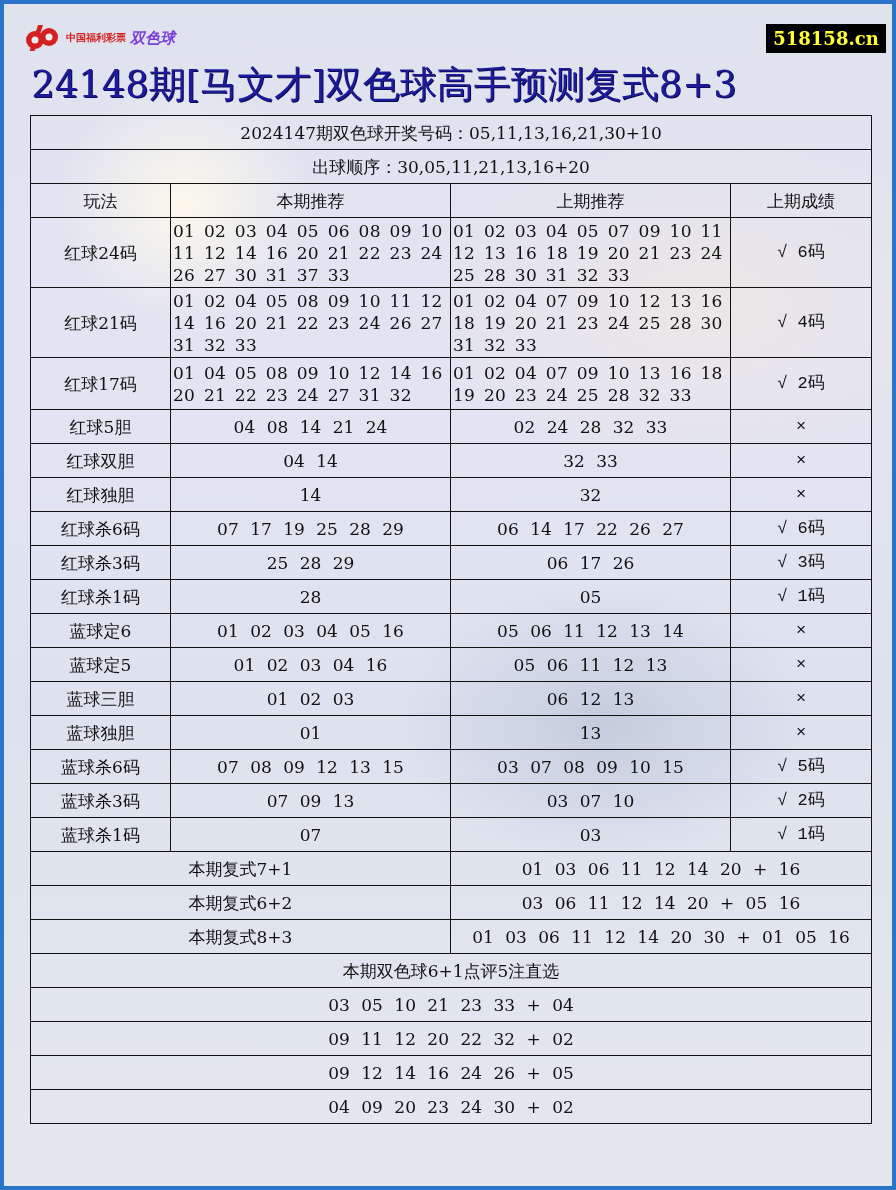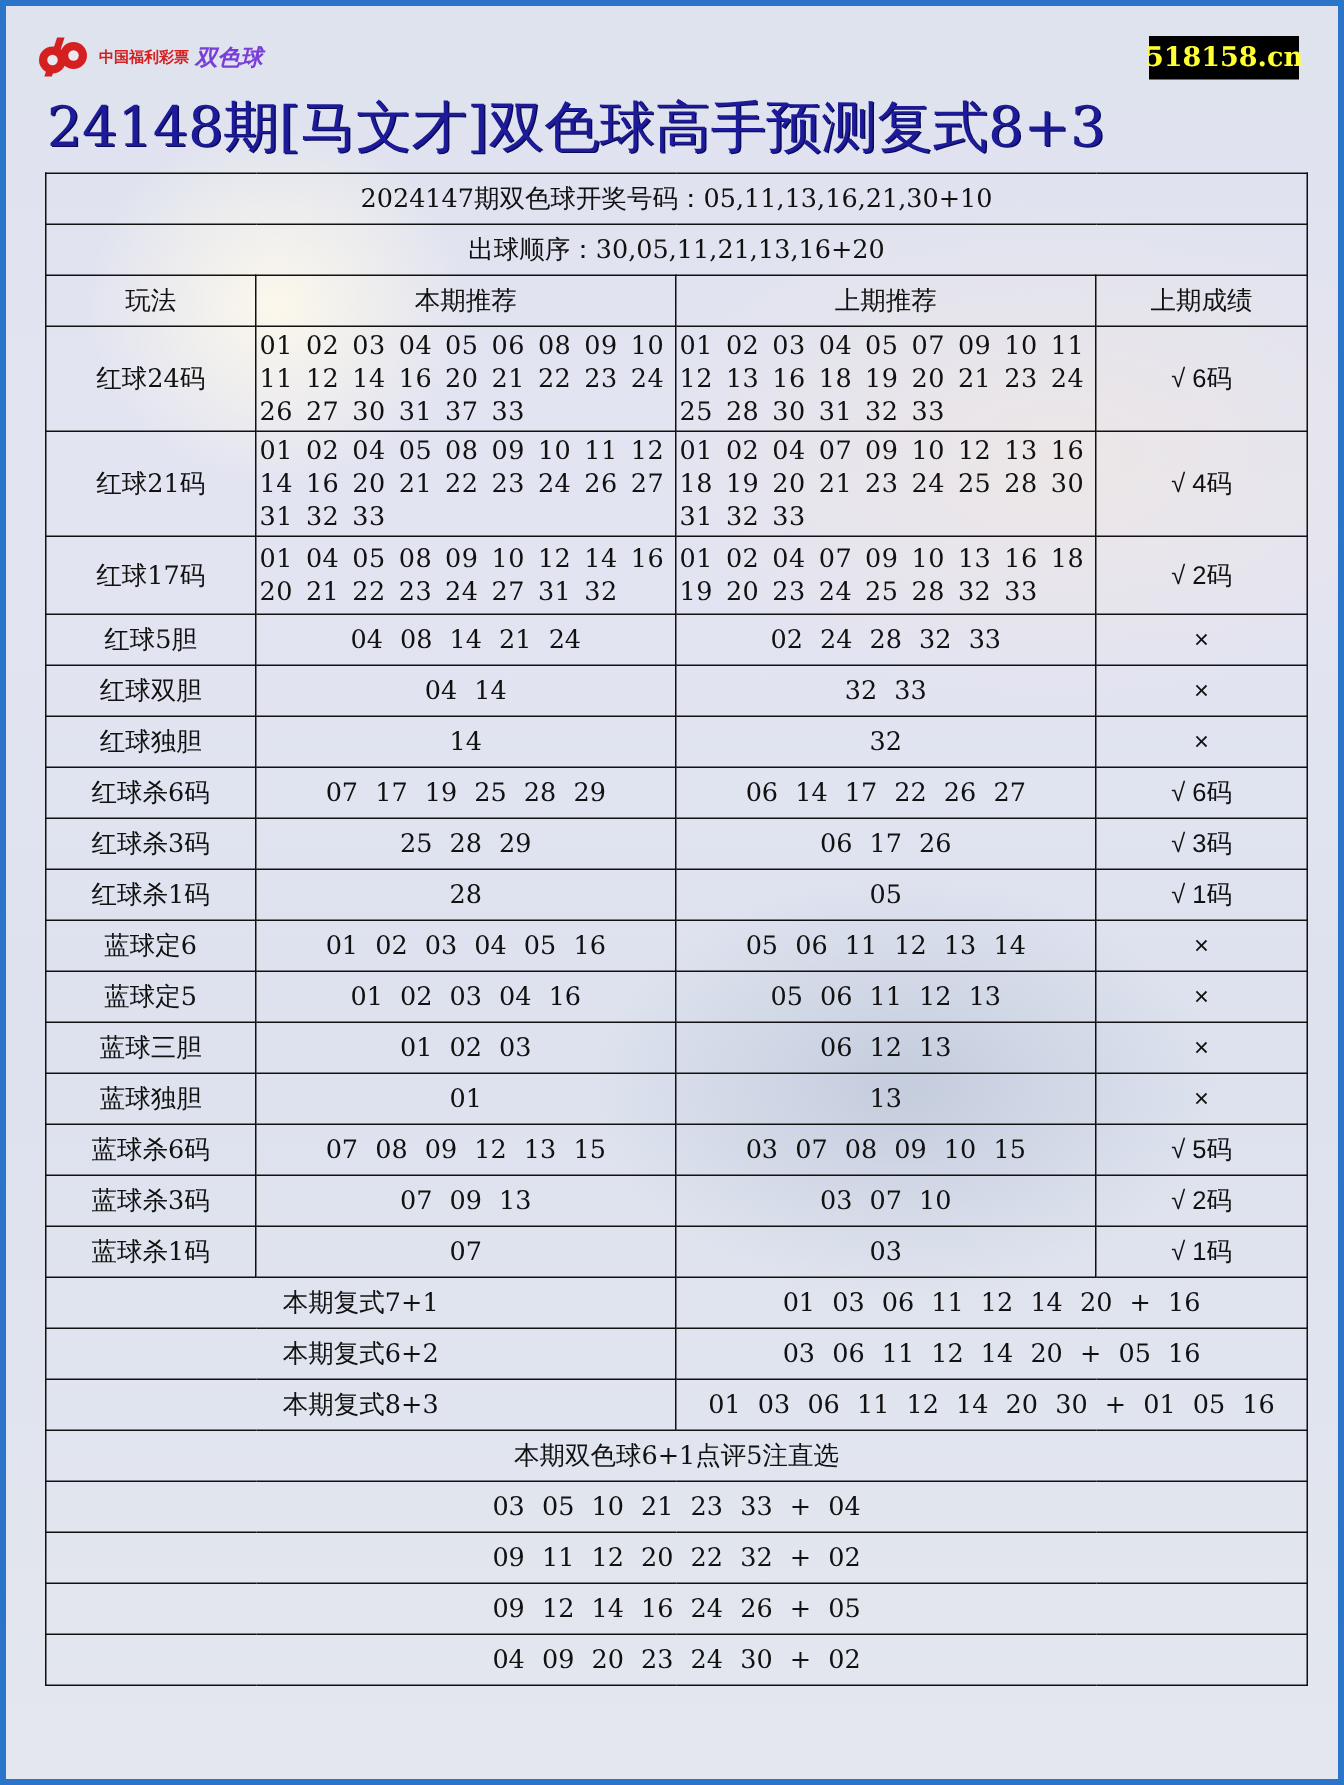--- a/index.html
+++ b/index.html
@@ -18,21 +18,21 @@
       linear-gradient(180deg, #dfe3ee 0%, #e3e4f2 30%, #dde2ee 60%, #e4e7ef 100%);
   }
   .logo {
     position: absolute; left: 18px; top: 18px; height: 32px;
     display: flex; align-items: center; gap: 4px;
   }
   .logo-mark { width: 40px; height: 32px; }
   .logo-text-a { font-family: "DejaVu Sans", sans-serif; font-weight: bold; font-size: 10px; color: #d42020; letter-spacing: 0px; }
   .logo-text-b { font-family: Liberation Serif, serif; font-weight: bold; font-style: italic; font-size: 15px; color: #7a3ed8; }
   .site-badge {
-    position: absolute; left: 762px; top: 20px; width: 100px; height: 29px;
+    position: absolute; left: 762px; top: 20px; width: 120px; height: 29px;
     background: #000; color: #ffff33; font-family: "DejaVu Serif", serif;
     font-size: 18px; font-weight: bold; display: flex; align-items: center; justify-content: center;
   }
   .title {
     position: absolute; left: 0; top: 56px; width: 760px; text-align: center;
     font-size: 37px; color: #1d1b9a; letter-spacing: 0px; line-height: 50px;
     text-shadow: 1px 1px 0 #0b0a55;
   }
   table.grid {
     position: absolute; left: 26px; top: 111px; width: 841px;
@@ -40,21 +40,21 @@
   }
   table.grid td {
     border: 1.5px solid #111; text-align: center; vertical-align: middle;
     font-size: 17px; padding: 0; line-height: 22px;
   }
   .h35 { height: 34px; }
   .hdr td { font-size: 18px; }
   .multi { text-align: left !important; font-size: 18px; line-height: 22.5px; padding-left: 2px !important; letter-spacing: 0.3px; word-spacing: 3px; }
   .multi span { display: block; white-space: nowrap; }
   .num { word-spacing: 6px; font-size: 17px; }
-  .mark { font-family: Liberation Sans, sans-serif; font-size: 17px; }
+  .mark { font-family: Liberation Mono, monospace; font-size: 17px; }
 </style>
 </head>
 <body>
 
 <div class="frame">
   <div class="logo">
     <svg class="logo-mark" viewBox="0 0 40 32">
       <circle cx="13" cy="18" r="9" fill="#d42020"></circle>
       <circle cx="27" cy="15" r="9" fill="#d42020"></circle>
       <rect x="17" y="3" width="5" height="26" fill="#d42020" transform="skewX(-18)"></rect>

